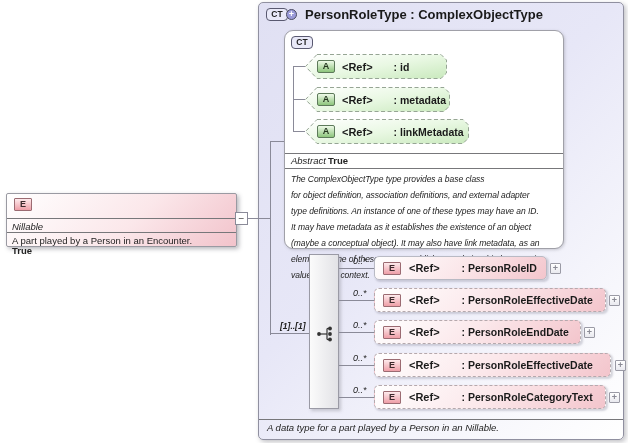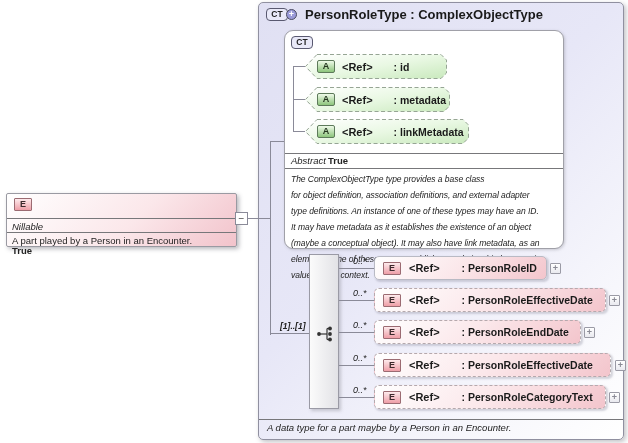--- a/index.html
+++ b/index.html
@@ -266,21 +266,21 @@
     <div class="elem-row" style="left:115px; top:382px; width:232px;">
       <div class="row-content">
         <span class="e-icon">E</span>
         <span class="ref-label">&lt;Ref&gt;</span>
         <span class="name-label">: PersonRoleCategoryText</span>
       </div>
     </div>
     <div class="expand-btn" style="left:350px; top:389px;">+</div>
 
     <div class="sep" style="top:416px; background:#77777a;"></div>
-    <div id="bottom-annotation">A data type for a part maybe by a Person in an Encounter.</div>
+    <div id="bottom-annotation">A data type for a part played by a Person in an Nillable.</div>
   </div>
 
   <div id="agent-box">
     <div class="box-header" style="left:7px; top:4px;">
       <span class="e-icon">E</span>
     </div>
     <div class="sep" style="top:24px;"></div>
     <div class="prop-row" style="left:5px; top:27px;flex-direction:column;">
       <span class="prop-name" style="width:34px;">Nillable</span>
       <span class="prop-value">True</span>

